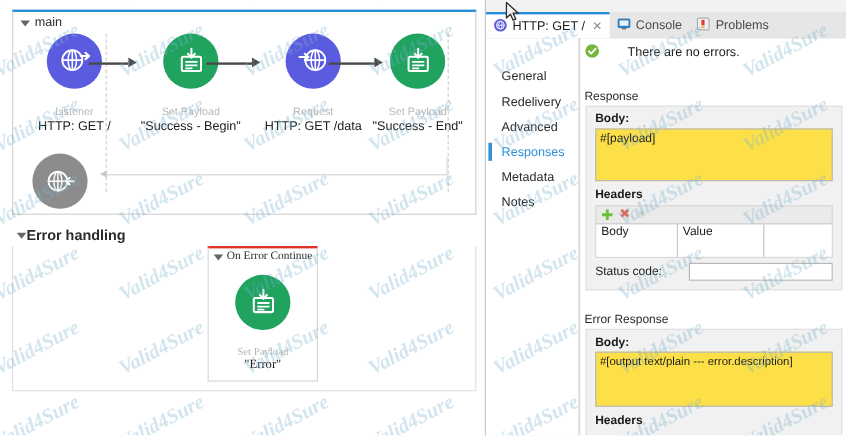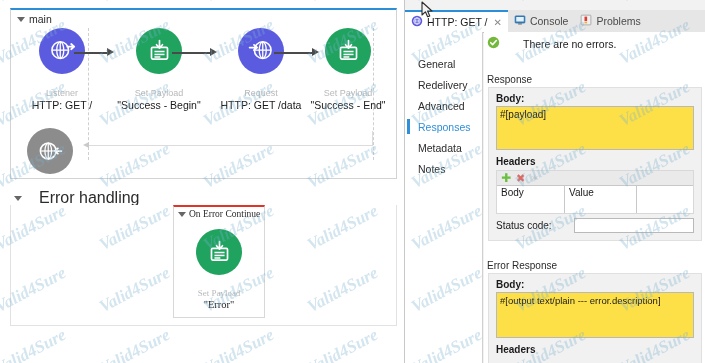--- a/index.html
+++ b/index.html
@@ -53,21 +53,21 @@
     border-top:4.5px solid transparent;border-bottom:4.5px solid transparent;
     border-left:7px solid #4a4a4a;
   }
   .vdash{position:absolute;border-left:1px dashed #cfcfcf;}
   .err-ret{position:absolute;border-left:1px solid #d9c9c9;border-bottom:1px solid #d9c9c9;}
   .err-arrowhead{
     position:absolute;width:0;height:0;
     border-top:3.5px solid transparent;border-bottom:3.5px solid transparent;
     border-right:6px solid #c9c9c9;
   }
-  .eh-label{position:absolute;font-size:16px;color:#2b2b2b;display:flex;align-items:center;gap:17px;}
+  .eh-label{position:absolute;font-size:12px;color:#2b2b2b;display:flex;align-items:center;gap:0;font-weight:bold;}
   .err-area{
     position:absolute;left:10px;top:205px;width:385px;height:120px;
     border:1px solid #e2e2e2;border-top:none;background:#fff;
   }
   .oec-box{
     position:absolute;left:173px;top:205px;width:90px;height:110px;
     border:1px solid #d8d8d8;border-top:2px solid #e0342b;background:#fff;font-family:Liberation Serif, serif;
   }
   .oec-hdr{
     position:absolute;left:4px;top:2px;font-size:9.5px;color:#2b2b2b;

